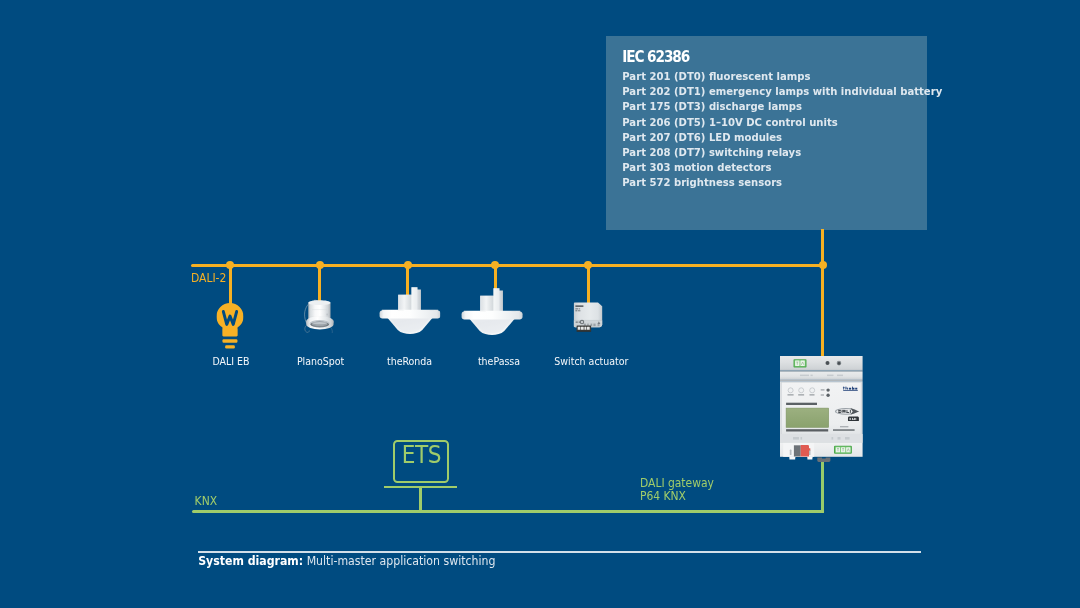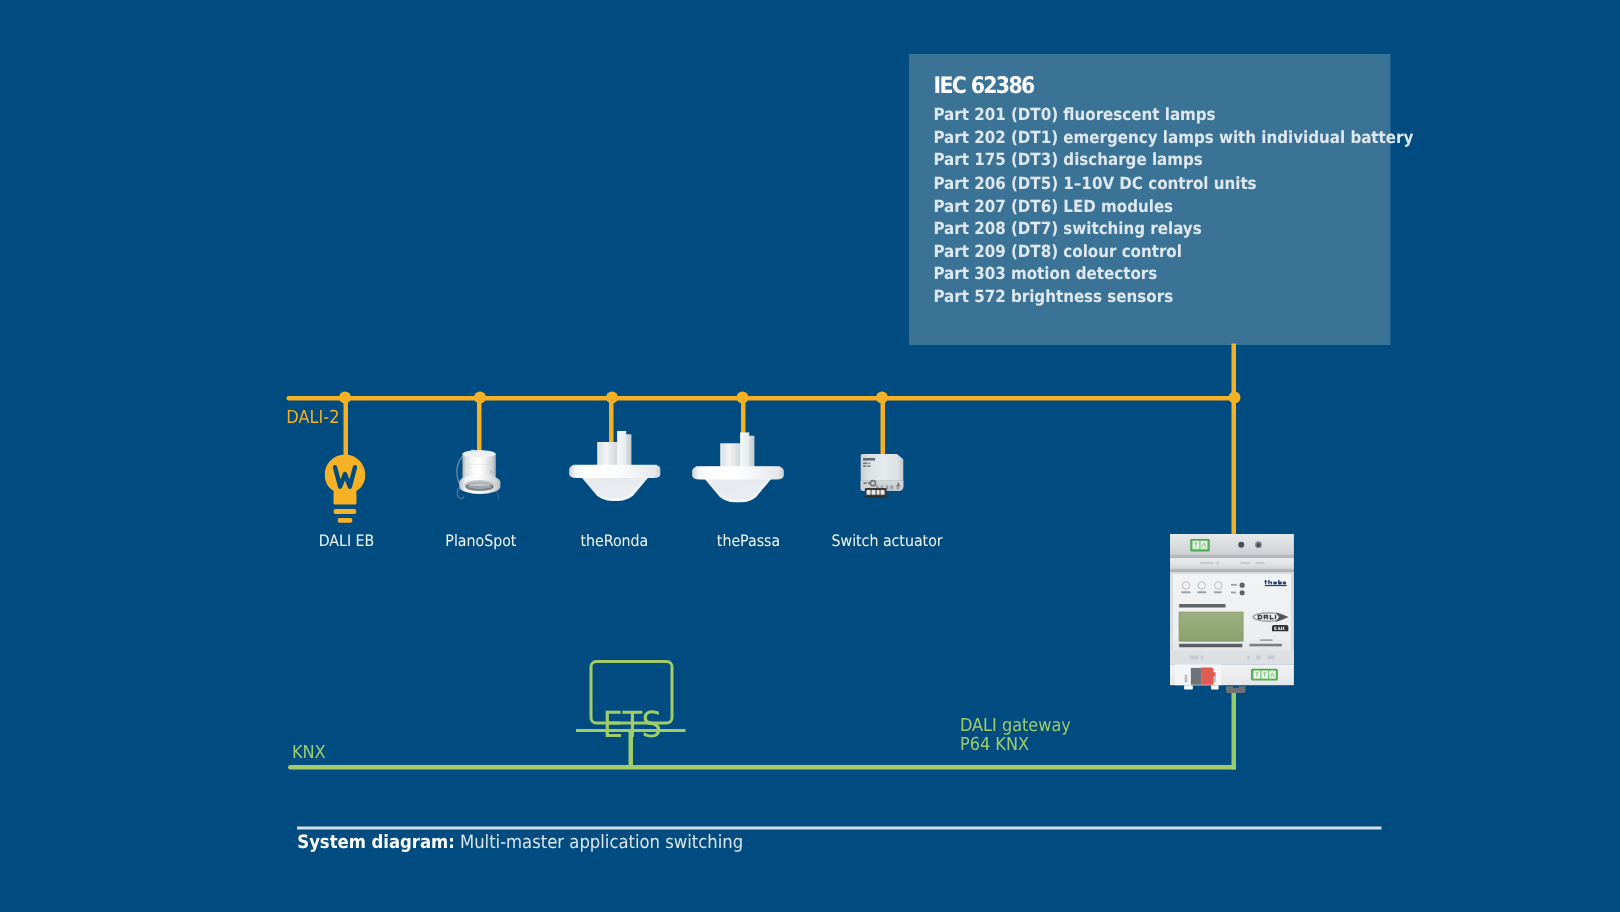--- a/index.html
+++ b/index.html
@@ -32,21 +32,21 @@
 
   
   .gw{left:759.8px;top:356.4px;width:82.6px;height:107px;}
   .gw-label{left:620px;width:135px;top:477.1px;text-align:left;font-size:11.95px;color:#a0cc6a;line-height:13.2px;}
   .gw-drop{left:801.1px;top:462px;width:3.0px;height:51px;background:#97cb6a;}
 
   
   .ets-box{left:372.7px;top:439.8px;width:56.4px;height:43.1px;border:2.3px solid #a0cc6a;
            border-radius:4.5px;box-sizing:border-box;}
   .ets-box span{font-size:24px;color:#a0cc6a;letter-spacing:-0.4px;line-height:1;
-                position:absolute;left:7.0px;top:29px;}
+                position:absolute;left:7.0px;top:1px;}
   .ets-base{left:364.2px;top:485.8px;width:73px;height:2.6px;background:#a0cc6a;}
   .ets-stem{left:399.4px;top:487px;width:2.6px;height:25px;background:#a0cc6a;}
   .knx-bus{left:172px;top:510.4px;width:632.2px;height:2.9px;background:#a0cc6a;border-radius:1.5px;}
   .knx-label{left:174.6px;top:493.9px;font-size:12px;color:#a0cc6a;}
 
   
   .cap-rule{left:177.7px;top:550.7px;width:723.4px;height:1.9px;background:#d3dfe9;}
   .caption{left:178.2px;top:554.0px;font-size:12.2px;color:#dde6ee;white-space:nowrap;}
   .caption b{color:#ffffff;font-weight:bold;}
 </style>
@@ -57,21 +57,20 @@
 
   <div class="info-panel abs">
     <div class="info-title">IEC 62386</div>
     <ul class="info-list">
         <li>Part 201 (DT0) fluorescent lamps</li>
         <li>Part 202 (DT1) emergency lamps with individual battery</li>
         <li>Part 175 (DT3) discharge lamps</li>
         <li>Part 206 (DT5) 1–10V DC control units</li>
         <li>Part 207 (DT6) LED modules</li>
         <li>Part 208 (DT7) switching relays</li>
-        <li>Part 209 (DT8) colour control</li>
         <li>Part 303 motion detectors</li>
         <li>Part 572 brightness sensors</li>
       </ul>
   </div>
 
   <div class="dali-bus abs"></div>
   <div class="dali-label abs">DALI-2</div>
   <div class="dali-riser abs"></div>
   <div class="dali-gw-drop abs"></div>
   <div class="dali-end-dot abs"></div>

